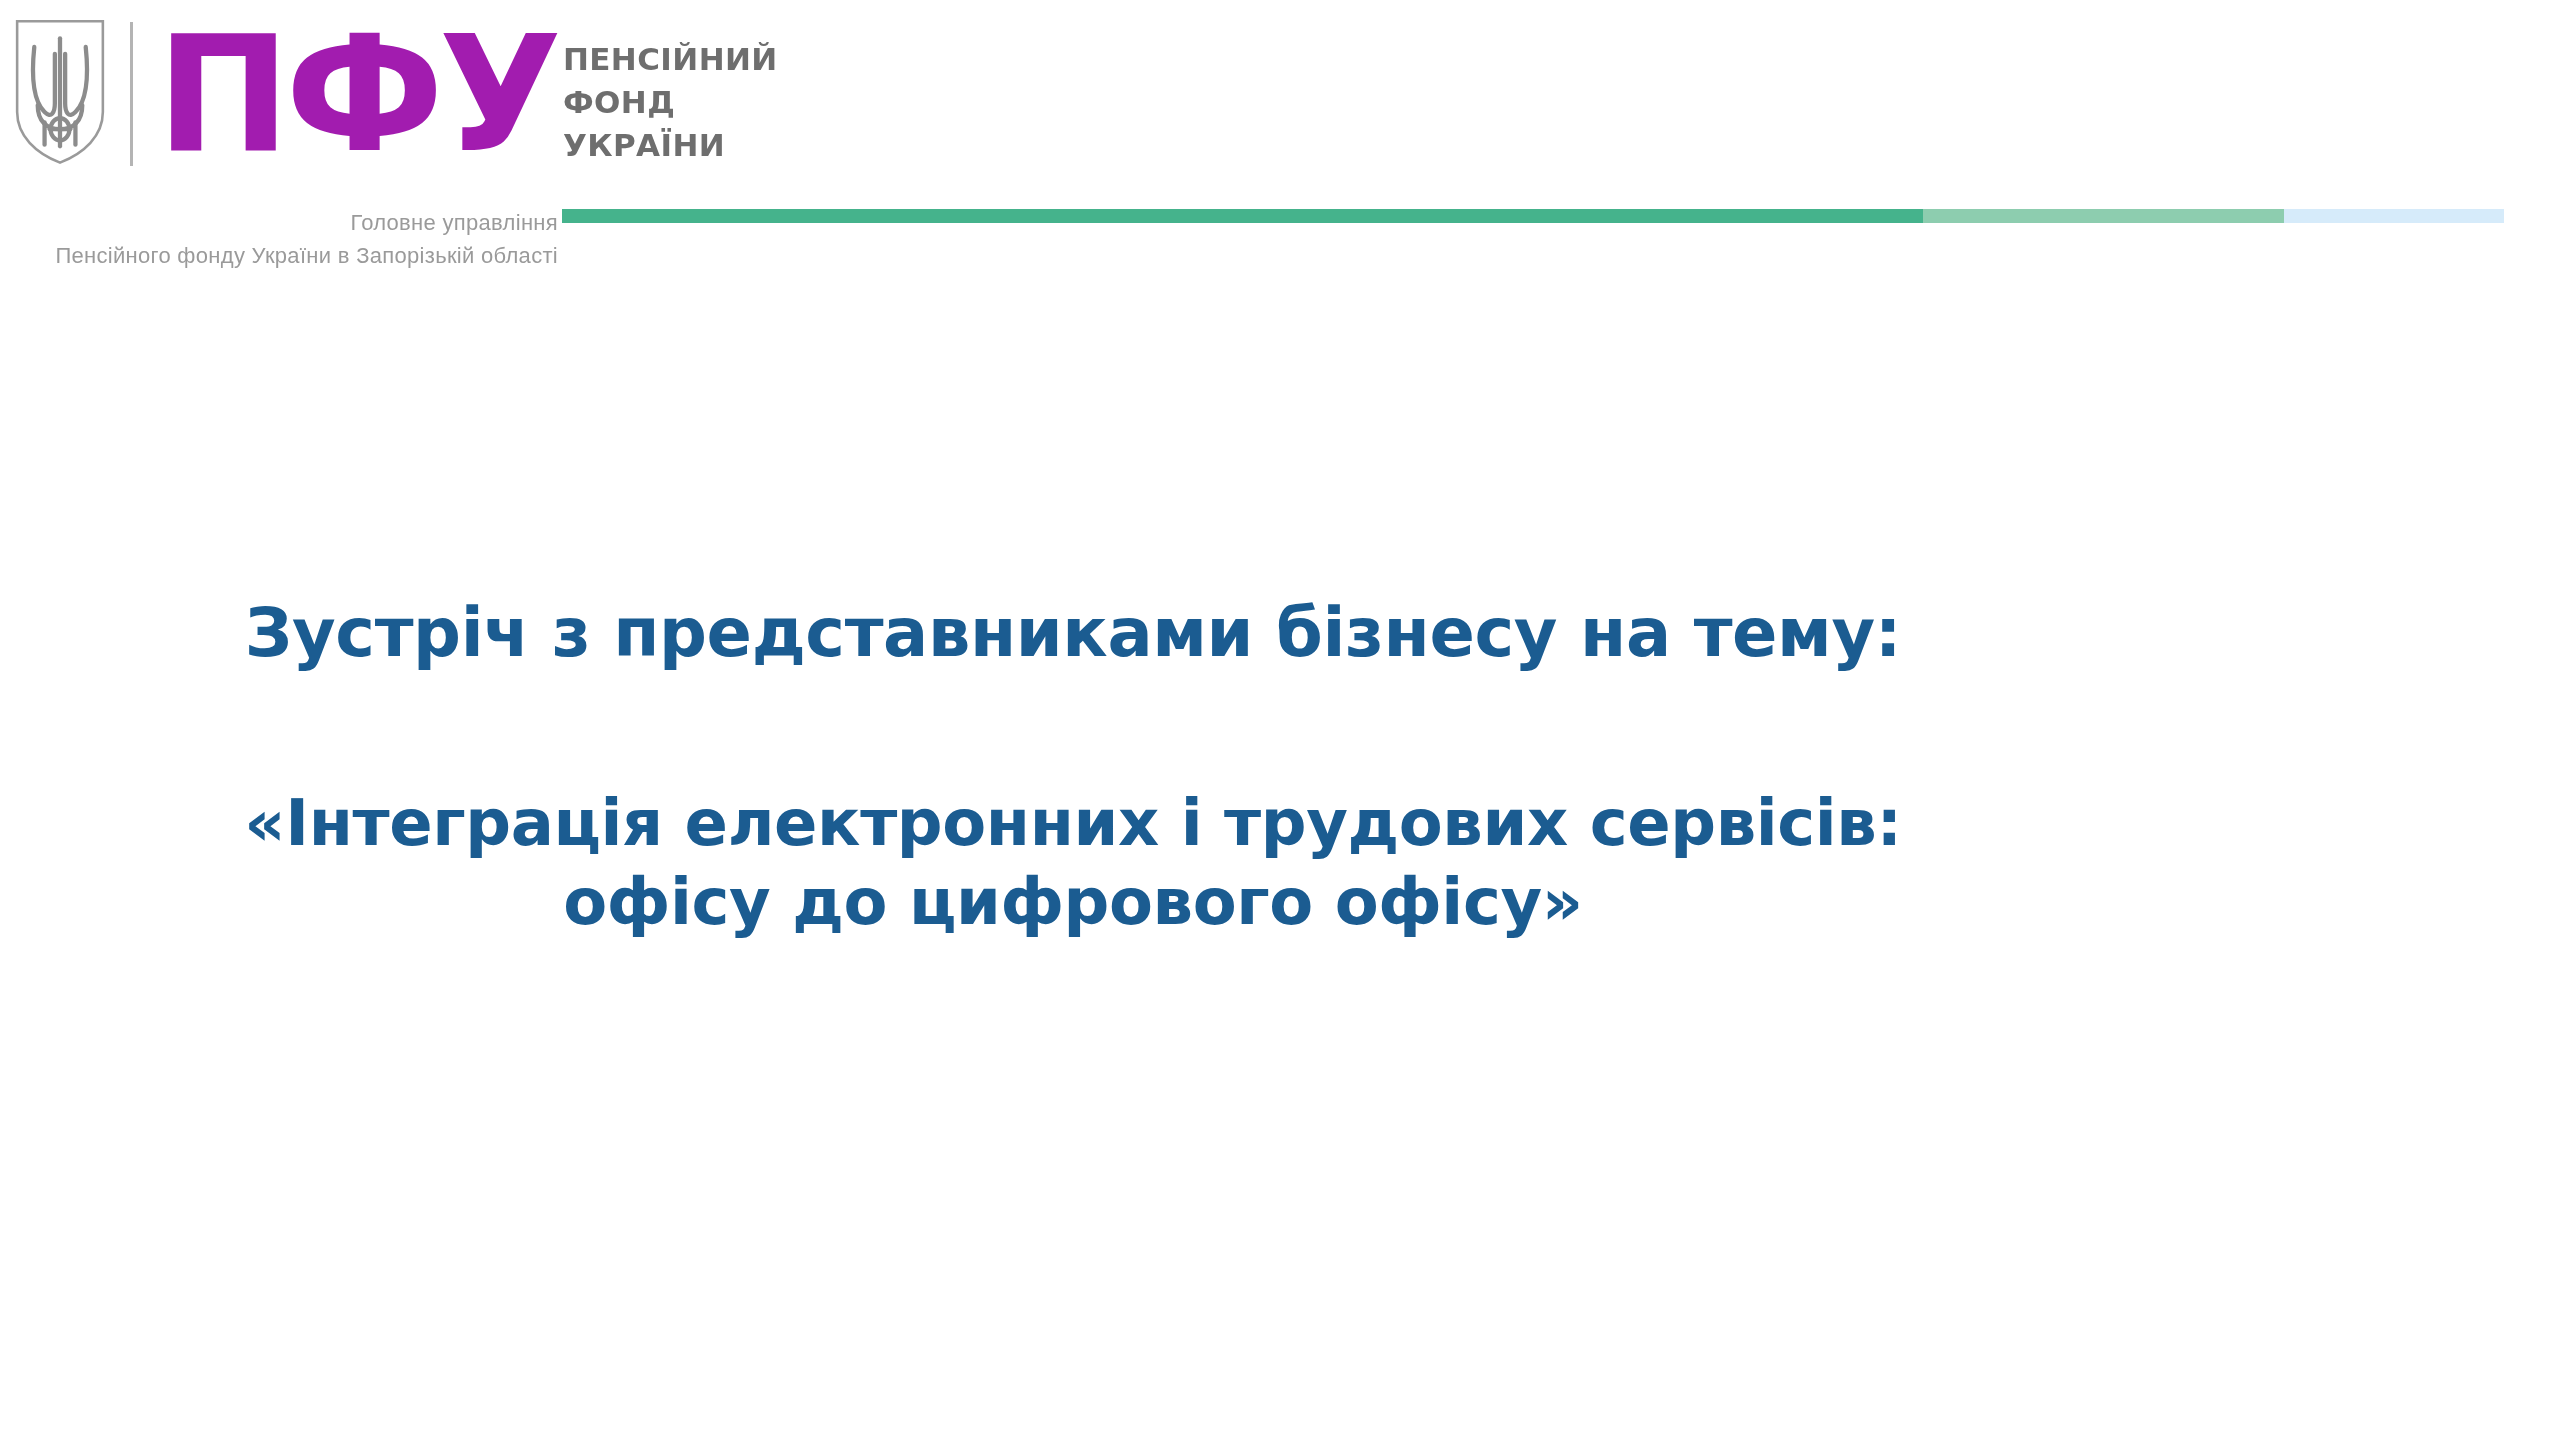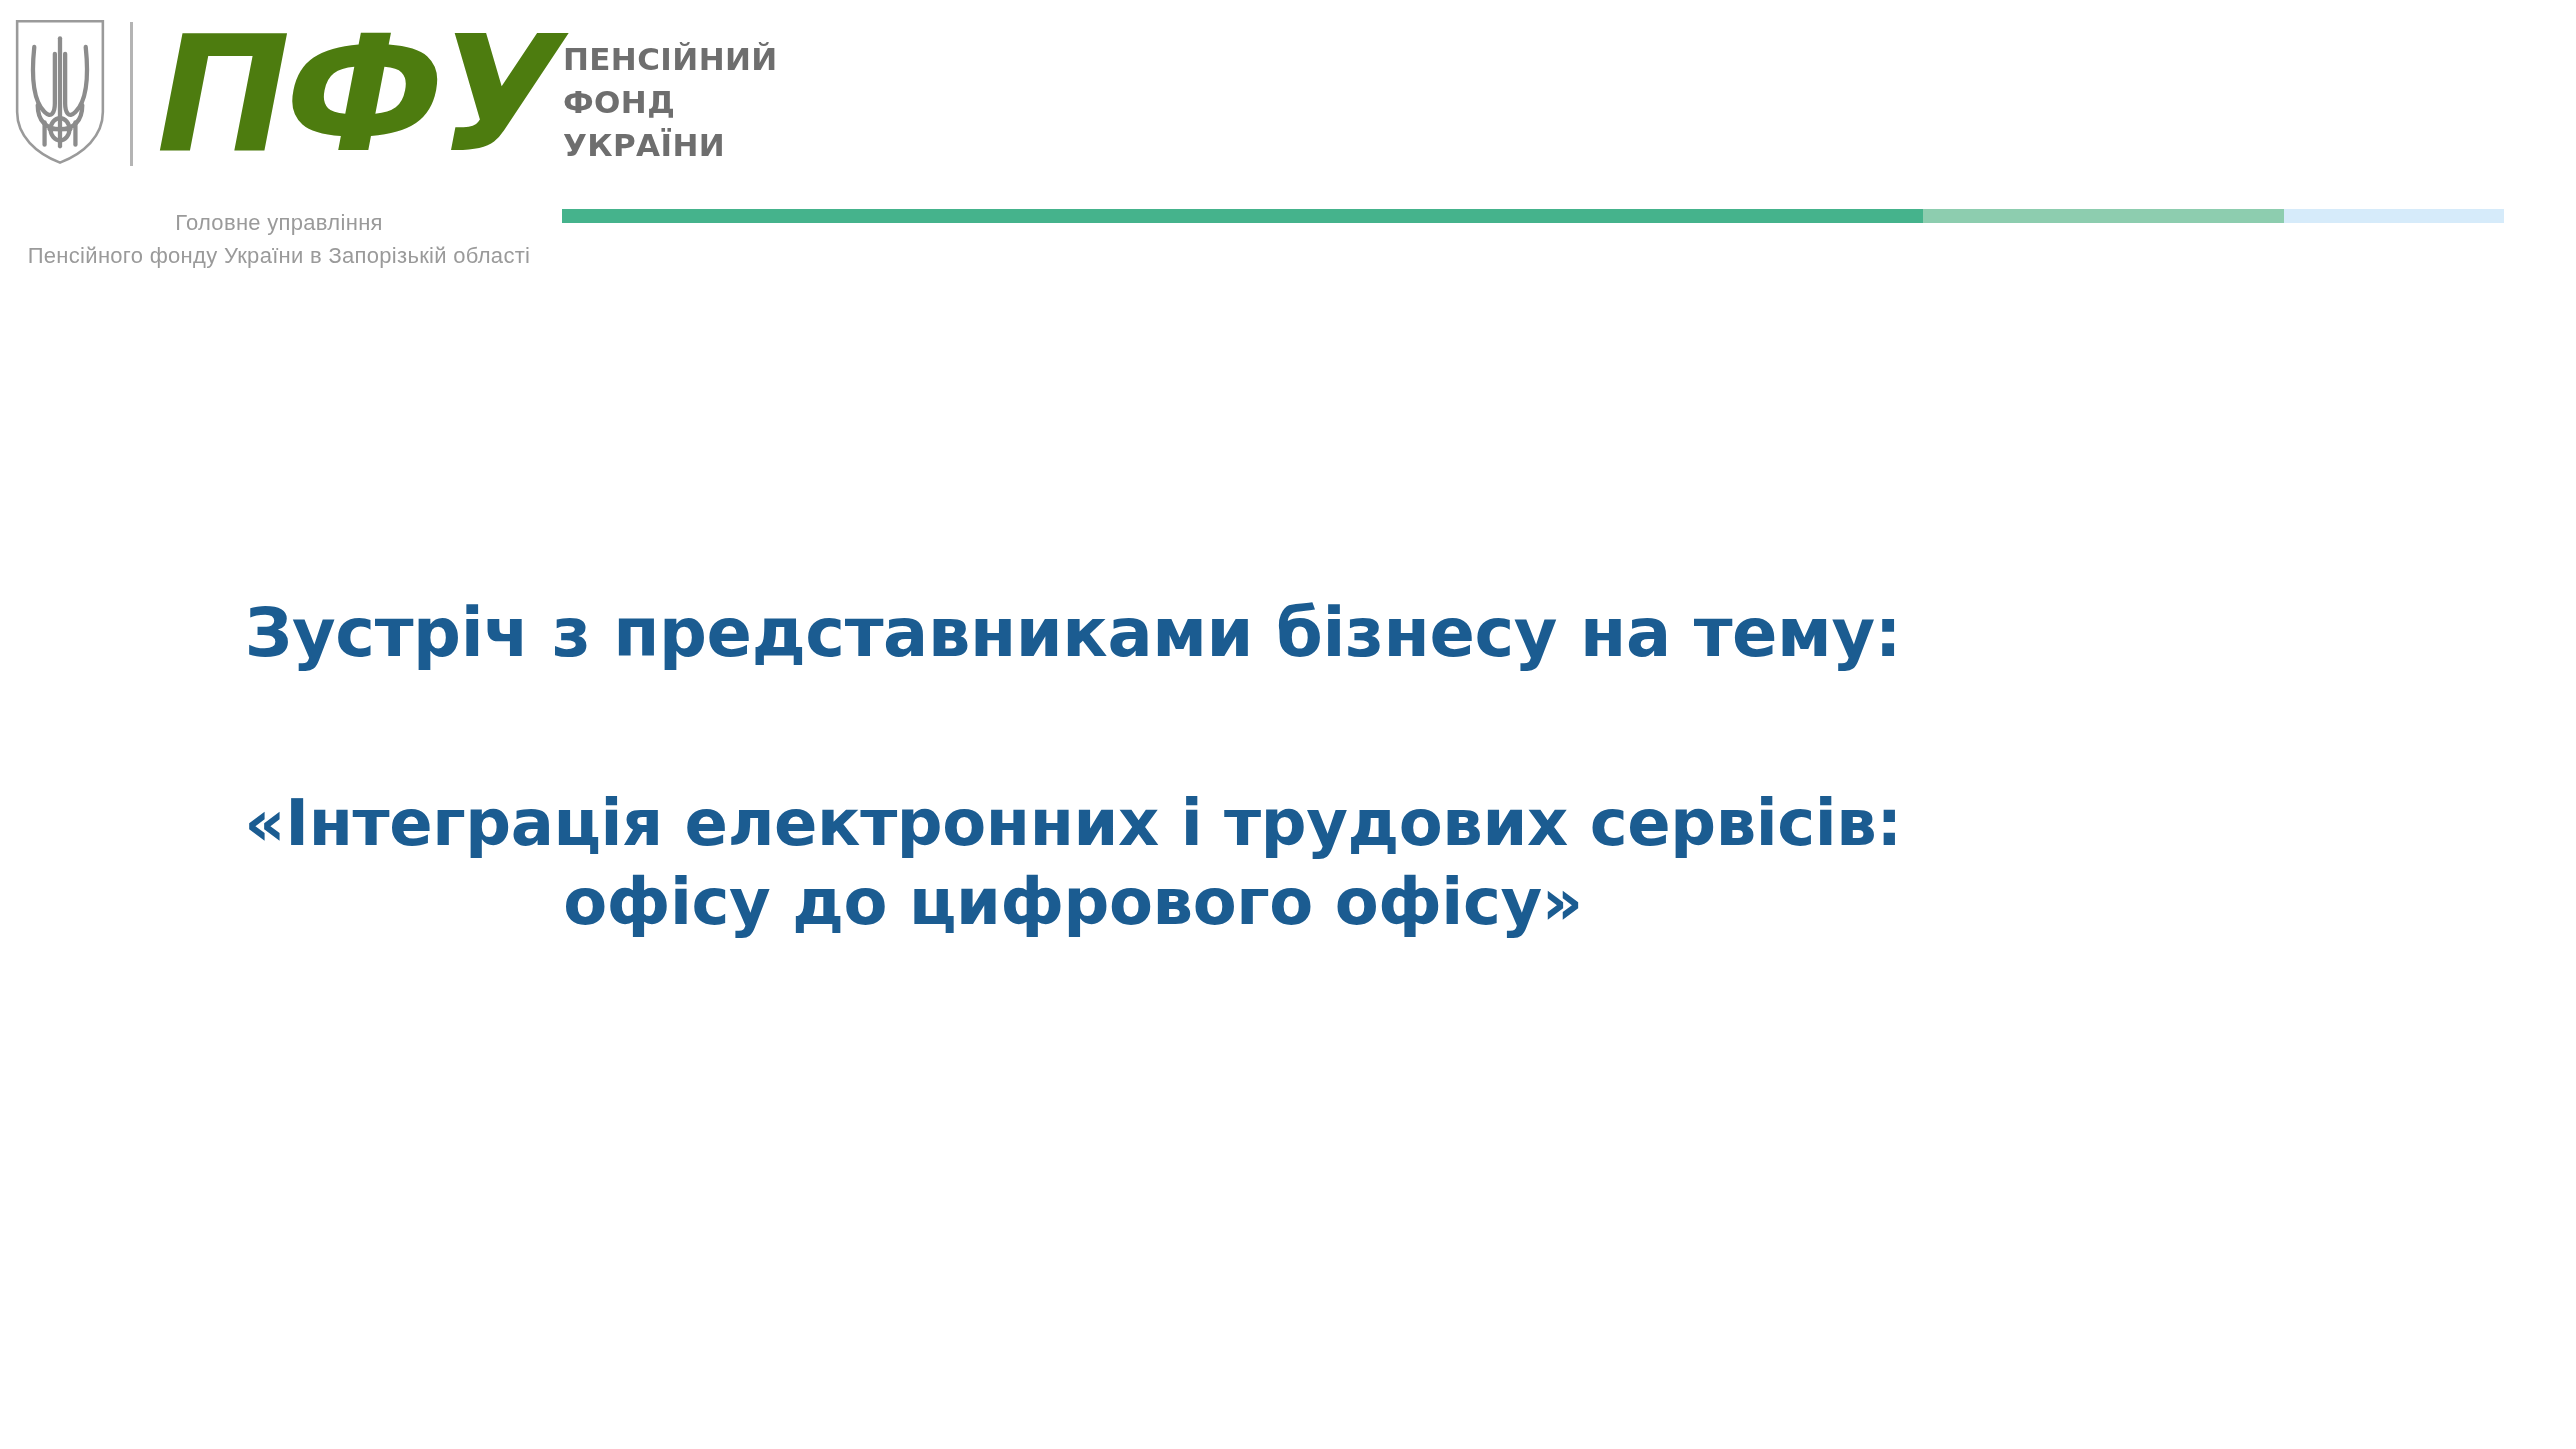--- a/index.html
+++ b/index.html
@@ -48,44 +48,43 @@
   }
 
   #wordmark-pfu {
     margin-left: 24px;
     margin-top: 3.4px;
     font-family: "DejaVu Sans", sans-serif;
     font-weight: 700;
     font-size: 160px;
     line-height: 151px;
     letter-spacing: -5.2px;
-    color: #4d7c0f;
+    color: #a21caf;
     white-space: nowrap;
-    font-style: italic;
   }
 
   #wordmark-full {
     margin-left: 6px;
     margin-top: 22px;
     font-family: "DejaVu Sans", sans-serif;
     font-weight: 700;
     font-size: 31px;
     line-height: 43px;
     letter-spacing: 0.4px;
     color: #6e6e6e;
     white-space: nowrap;
   }
   #wordmark-full > div { display: block; }
 
   #org-caption {
     position: absolute;
     left: 0;
     top: 206px;
     width: 558px;
-    text-align: center;
+    text-align: right;
     font-family: "Liberation Sans", sans-serif;
     font-size: 22px;
     line-height: 33px;
     color: #9a9a9a;
     letter-spacing: 0.3px;
   }
   #org-caption .cap-line { display: block; white-space: nowrap; }
 
   
   #accent-rule {

